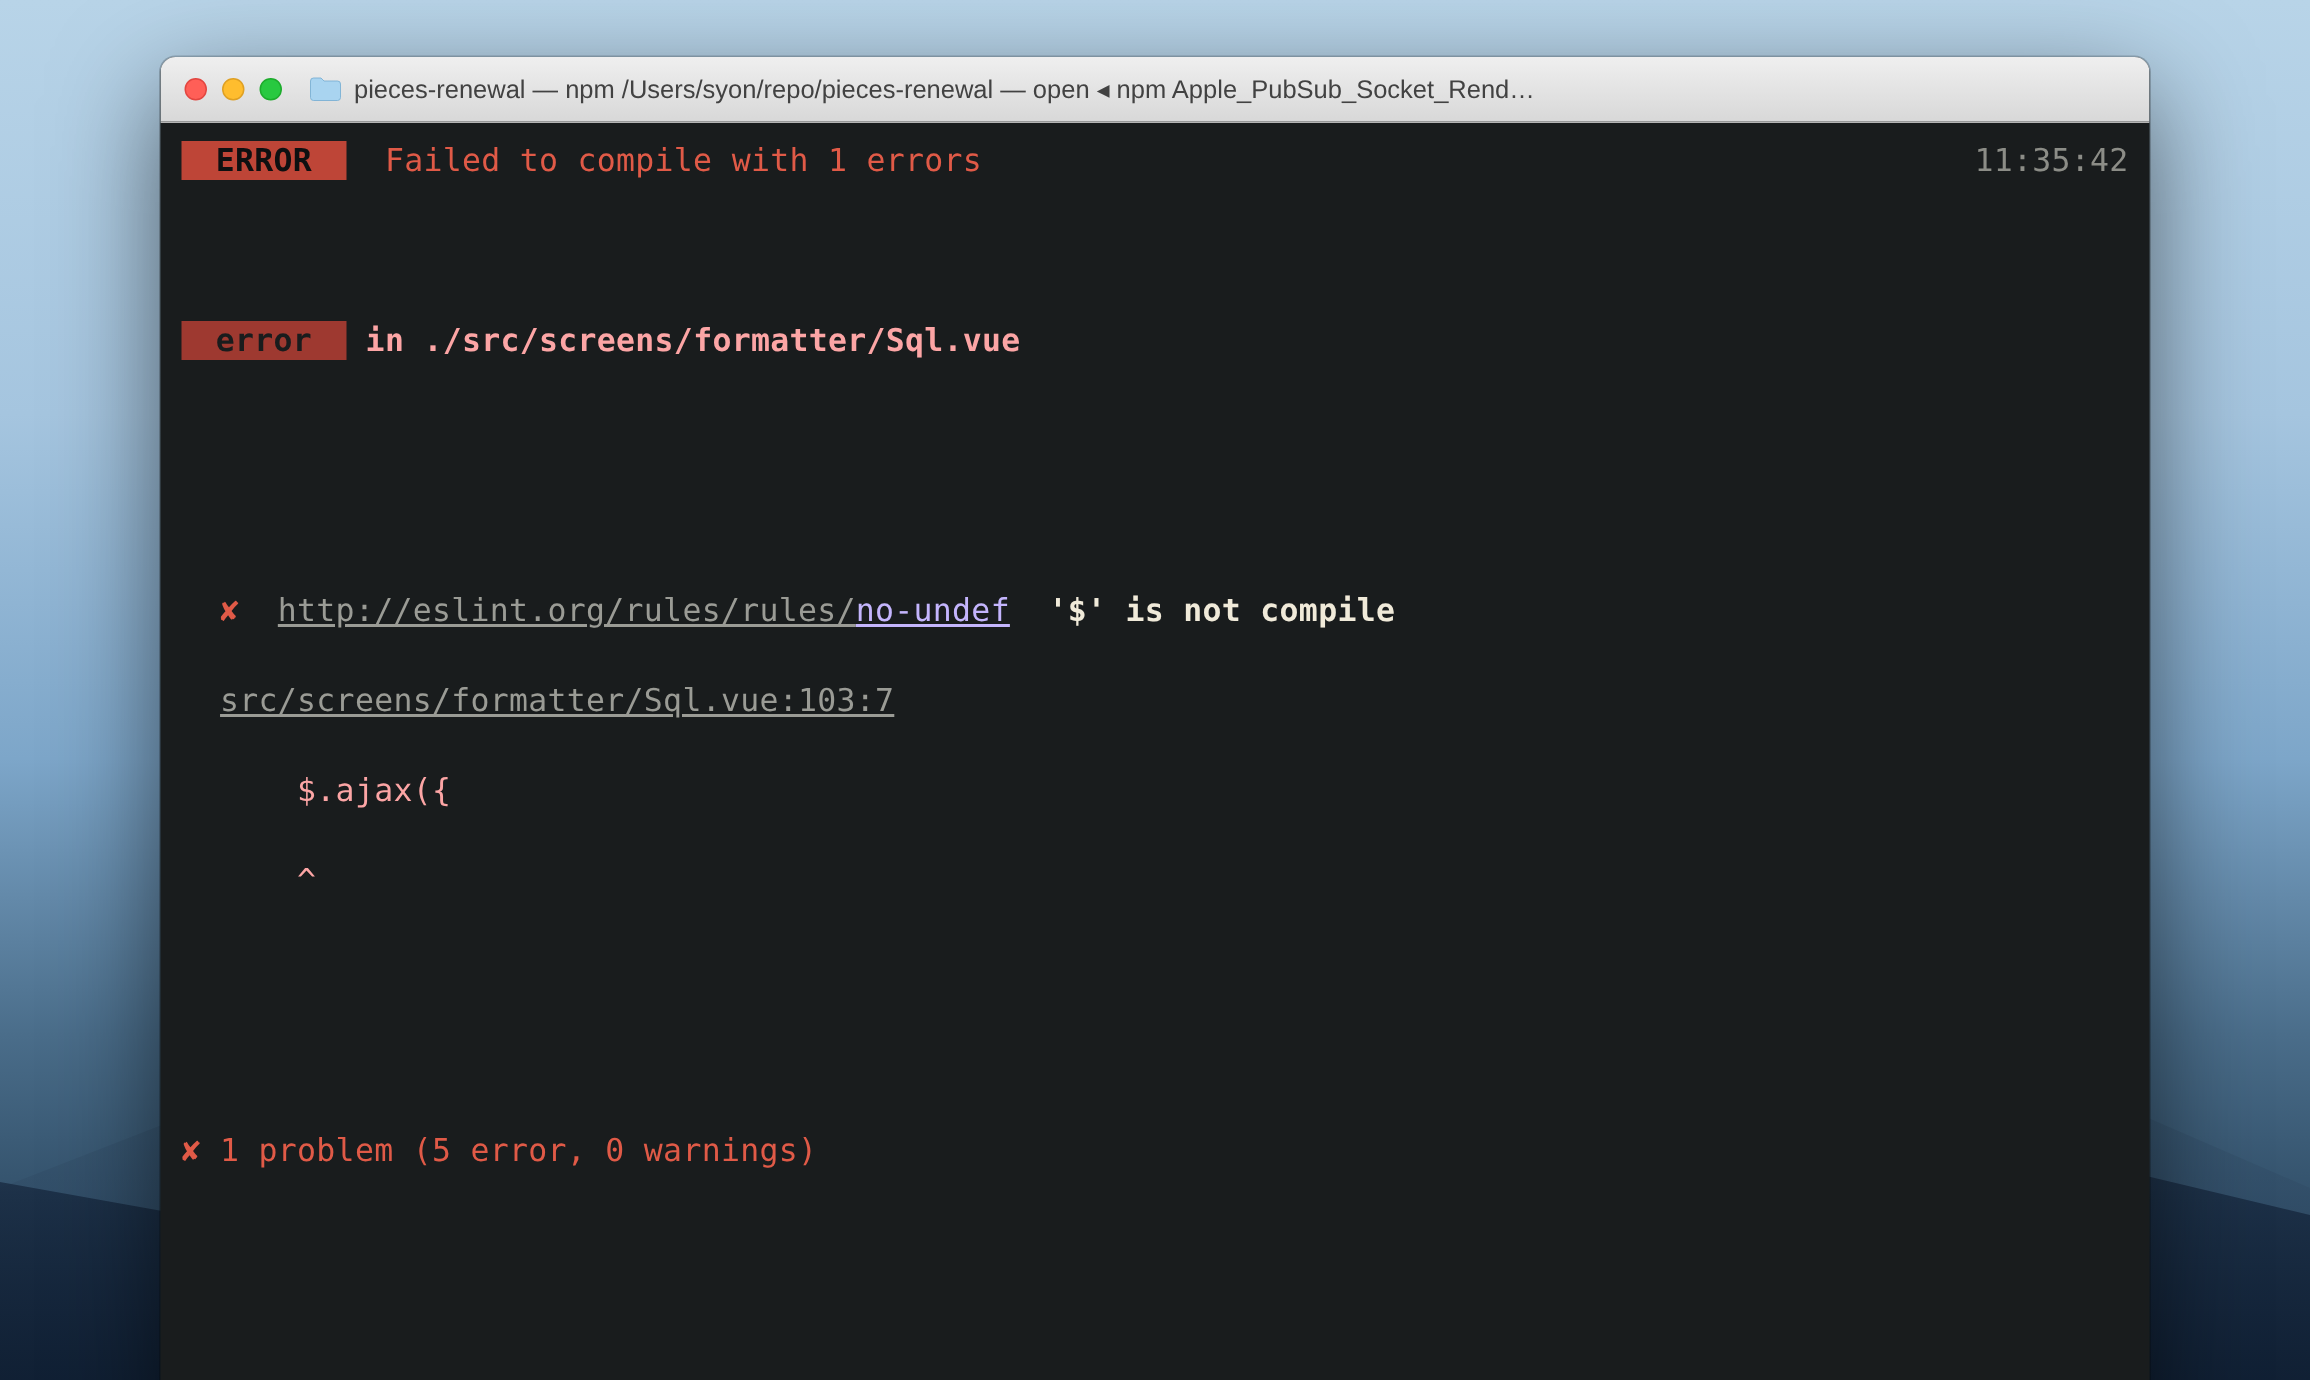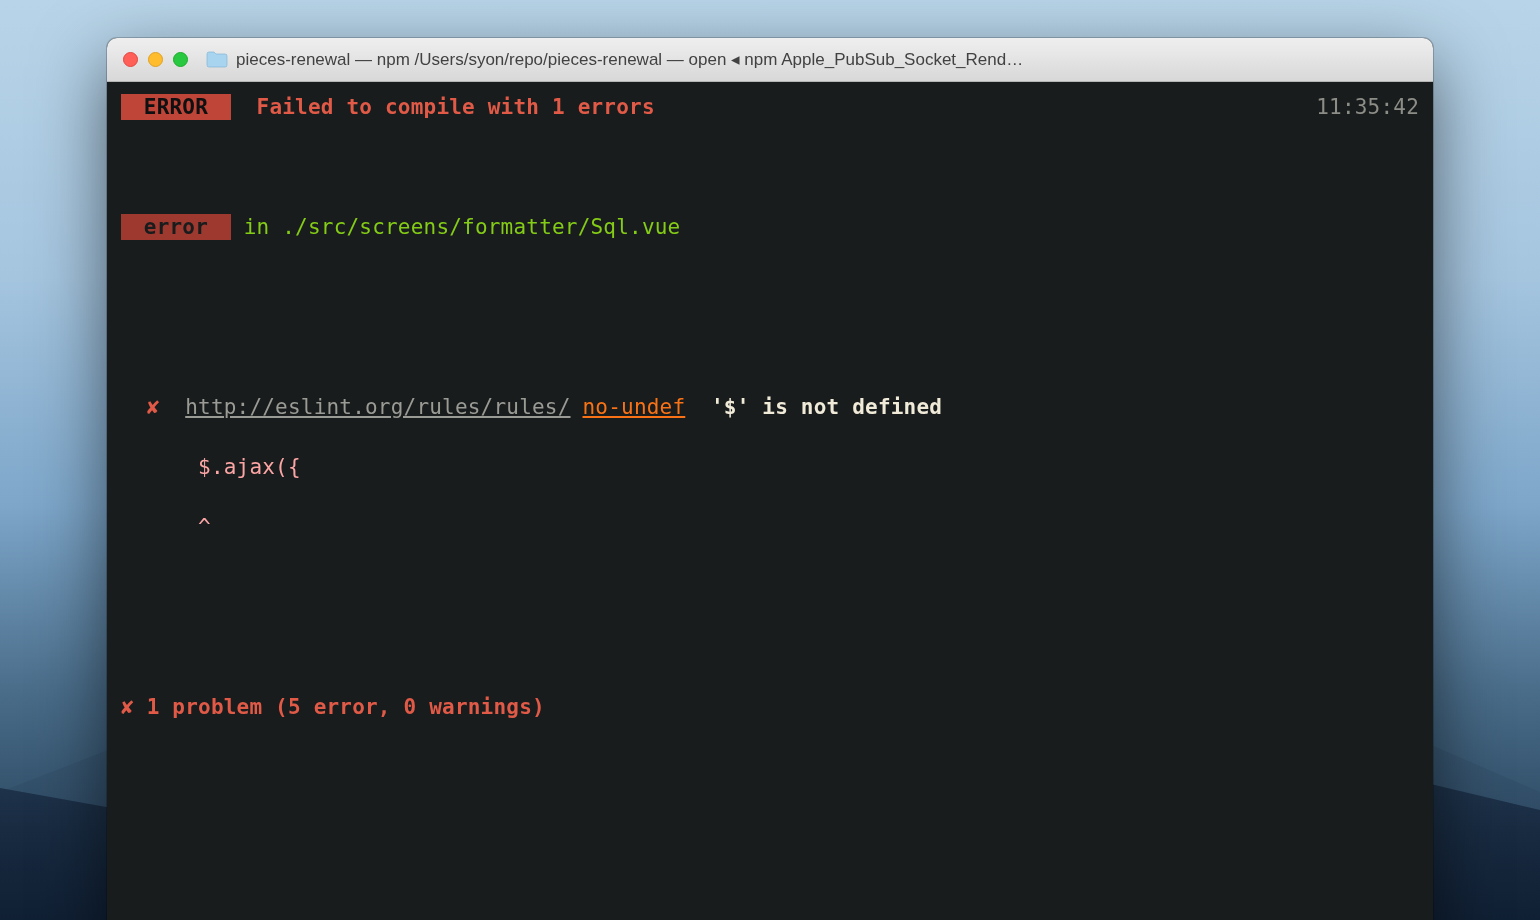--- a/index.html
+++ b/index.html
@@ -122,25 +122,25 @@
     }
 
     .badge-error-lower {
       background: #9e3930;
       color: #191c1d;
       font-weight: 700;
       padding: 1px 10px;
     }
 
     .red { color: #e05a47; }
-    .red-bold { color: #e05a47; font-weight: 700; }
+    .red-bold { color: #e05a47; font-weight: 400; }
     .gray-under { color: #9a9b95; text-decoration: underline; }
-    .white-under { color: #f97316; text-decoration: underline; margin-left: 12px; }
+    .white-under { color: #c4b5fd; text-decoration: underline; }
     .white-bold { color: #f0ead9; font-weight: 700; }
-    .white { color: #84cc16; }
+    .white { color: #fca5a5; font-weight: bold; }
     .gray { color: #fca5a5; }
 
     .timestamp {
       float: right;
       color: #8c8d87;
       text-align: right;
     }
   </style>
 </head>
 <body>
@@ -159,21 +159,22 @@
       </svg>
     </span>
     <span class="window-title">pieces-renewal — npm  /Users/syon/repo/pieces-renewal — open ◂ npm Apple_PubSub_Socket_Rend…</span>
   </div>
 
   <div class="terminal"><span class="line"><span class="badge-error-caps"> ERROR </span><span>  </span><span class="red-bold">Failed to compile with 1 errors</span><span class="timestamp">11:35:42</span></span>
 <span class="line"> </span>
 <span class="line"><span class="badge-error-lower"> error </span><span class="white"> in </span><span class="white">./src/screens/formatter/Sql.vue</span></span>
 <span class="line"> </span>
 <span class="line"> </span>
-<span class="line">  <span class="red">✘</span>  <span class="gray-under">http://eslint.org/rules/rules/</span><span class="white-under">no-undef</span><span class="white-bold">  '$' is not defined</span></span>
+<span class="line">  <span class="red">✘</span>  <span class="gray-under">http://eslint.org/rules/rules/</span><span class="white-under">no-undef</span><span class="white-bold">  '$' is not compile</span></span>
+<span class="line">  <span class="gray-under">src/screens/formatter/Sql.vue:103:7</span></span>
 <span class="line"><span class="gray">      $.ajax({</span></span>
 <span class="line"><span class="gray">      ^</span></span>
 <span class="line"> </span>
 <span class="line"> </span>
 <span class="line"><span class="red-bold">✘</span><span class="red-bold"> 1 problem (5 error, 0 warnings)</span></span>
 <span class="line"> </span>
 <span class="line"> </span>
 
 
 

